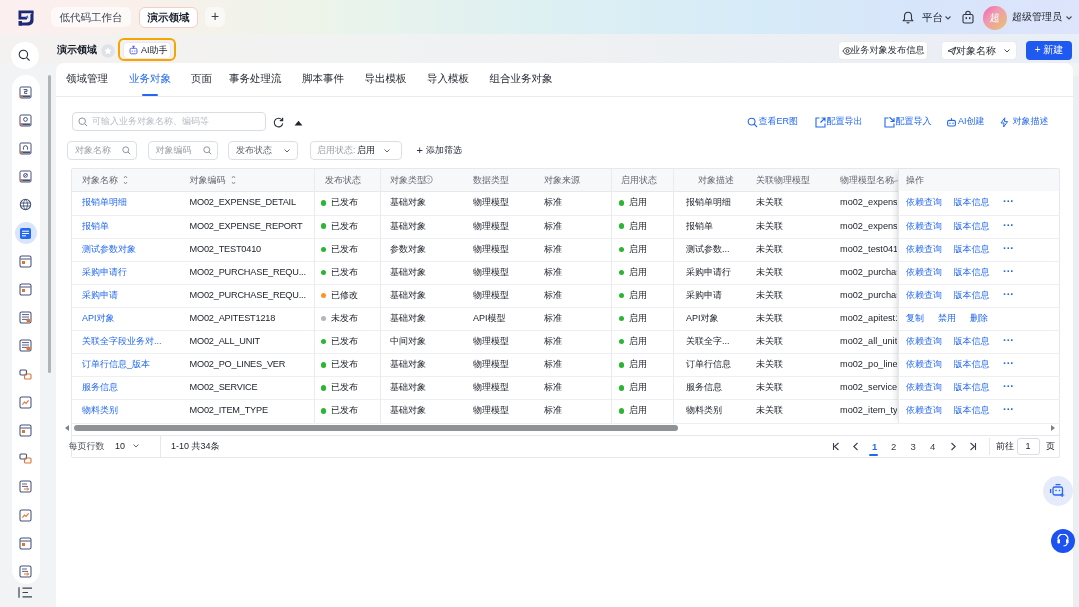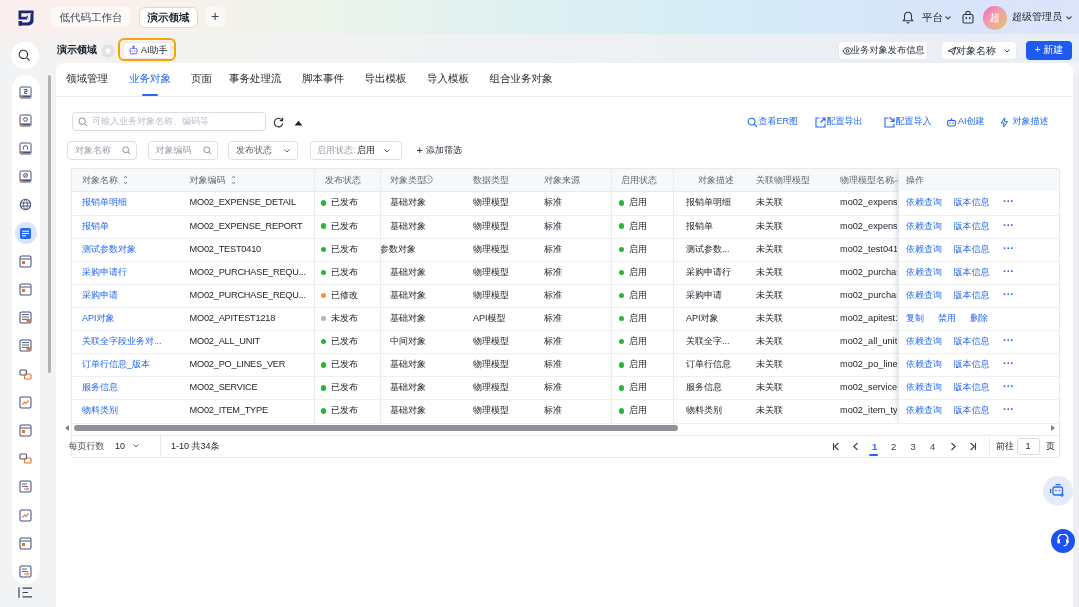--- a/index.html
+++ b/index.html
@@ -281,21 +281,21 @@
 <div style="position:absolute;left:619px;top:223.48000000000002px;width:5.4px;height:5.4px;border-radius:50%;background:#2bb534;"></div>
 <div style="position:absolute;left:629px;top:216.52px;height:19.12px;line-height:19.12px;font-size:9px;color:#20252e;font-weight:400;white-space:nowrap;">启用</div>
 <div style="position:absolute;left:686px;top:216.52px;height:19.12px;line-height:19.12px;font-size:9px;color:#20252e;font-weight:400;white-space:nowrap;">报销单</div>
 <div style="position:absolute;left:756px;top:216.52px;height:19.12px;line-height:19.12px;font-size:9px;color:#20252e;font-weight:400;white-space:nowrap;">未关联</div>
 <div style="position:absolute;left:840px;top:216.52px;width:57px;height:19.12px;line-height:19.12px;font-size:9.2px;color:#20252e;overflow:hidden;white-space:nowrap;">mo02_expense_re</div>
 <div style="position:absolute;left:70.5px;top:237.64000000000001px;width:989.5px;height:1px;background:#edeff2;"></div>
 <div style="position:absolute;left:82px;top:239.64000000000001px;height:19.12px;line-height:19.12px;font-size:9px;color:#2468f2;font-weight:400;white-space:nowrap;">测试参数对象</div>
 <div style="position:absolute;left:189.5px;top:239.64000000000001px;height:19.12px;line-height:19.12px;font-size:9.2px;color:#20252e;font-weight:400;white-space:nowrap;letter-spacing:-0.2px;">MO02_TEST0410</div>
 <div style="position:absolute;left:321px;top:246.60000000000002px;width:5.4px;height:5.4px;border-radius:50%;background:#2bb534;"></div>
 <div style="position:absolute;left:331px;top:239.64000000000001px;height:19.12px;line-height:19.12px;font-size:9px;color:#20252e;font-weight:400;white-space:nowrap;">已发布</div>
-<div style="position:absolute;left:380px;top:239.64000000000001px;height:19.12px;line-height:19.12px;font-size:9px;color:#20252e;font-weight:400;white-space:nowrap;">参数对象</div>
+<div style="position:absolute;left:390px;top:239.64000000000001px;height:19.12px;line-height:19.12px;font-size:9px;color:#20252e;font-weight:400;white-space:nowrap;">参数对象</div>
 <div style="position:absolute;left:473px;top:239.64000000000001px;height:19.12px;line-height:19.12px;font-size:9px;color:#20252e;font-weight:400;white-space:nowrap;">物理模型</div>
 <div style="position:absolute;left:544px;top:239.64000000000001px;height:19.12px;line-height:19.12px;font-size:9px;color:#20252e;font-weight:400;white-space:nowrap;">标准</div>
 <div style="position:absolute;left:619px;top:246.60000000000002px;width:5.4px;height:5.4px;border-radius:50%;background:#2bb534;"></div>
 <div style="position:absolute;left:629px;top:239.64000000000001px;height:19.12px;line-height:19.12px;font-size:9px;color:#20252e;font-weight:400;white-space:nowrap;">启用</div>
 <div style="position:absolute;left:686px;top:239.64000000000001px;height:19.12px;line-height:19.12px;font-size:9px;color:#20252e;font-weight:400;white-space:nowrap;">测试参数...</div>
 <div style="position:absolute;left:756px;top:239.64000000000001px;height:19.12px;line-height:19.12px;font-size:9px;color:#20252e;font-weight:400;white-space:nowrap;">未关联</div>
 <div style="position:absolute;left:840px;top:239.64000000000001px;width:57px;height:19.12px;line-height:19.12px;font-size:9.2px;color:#20252e;overflow:hidden;white-space:nowrap;">mo02_test0410</div>
 <div style="position:absolute;left:70.5px;top:260.76px;width:989.5px;height:1px;background:#edeff2;"></div>
 <div style="position:absolute;left:82px;top:262.76px;height:19.12px;line-height:19.12px;font-size:9px;color:#2468f2;font-weight:400;white-space:nowrap;">采购申请行</div>
 <div style="position:absolute;left:189.5px;top:262.76px;height:19.12px;line-height:19.12px;font-size:9.2px;color:#20252e;font-weight:400;white-space:nowrap;letter-spacing:-0.2px;">MO02_PURCHASE_REQU...</div>

